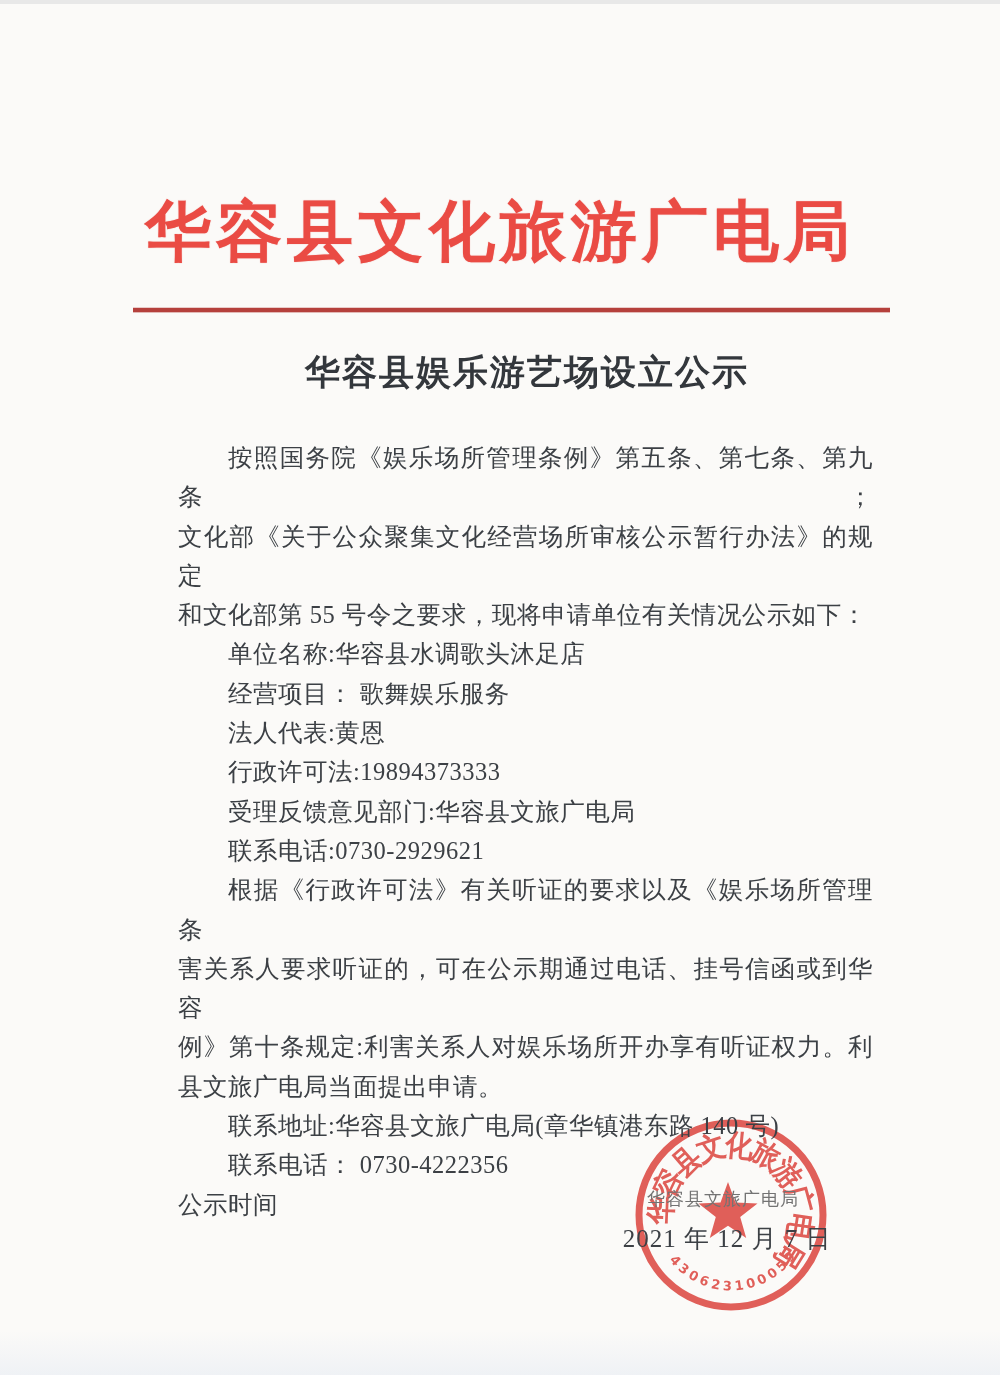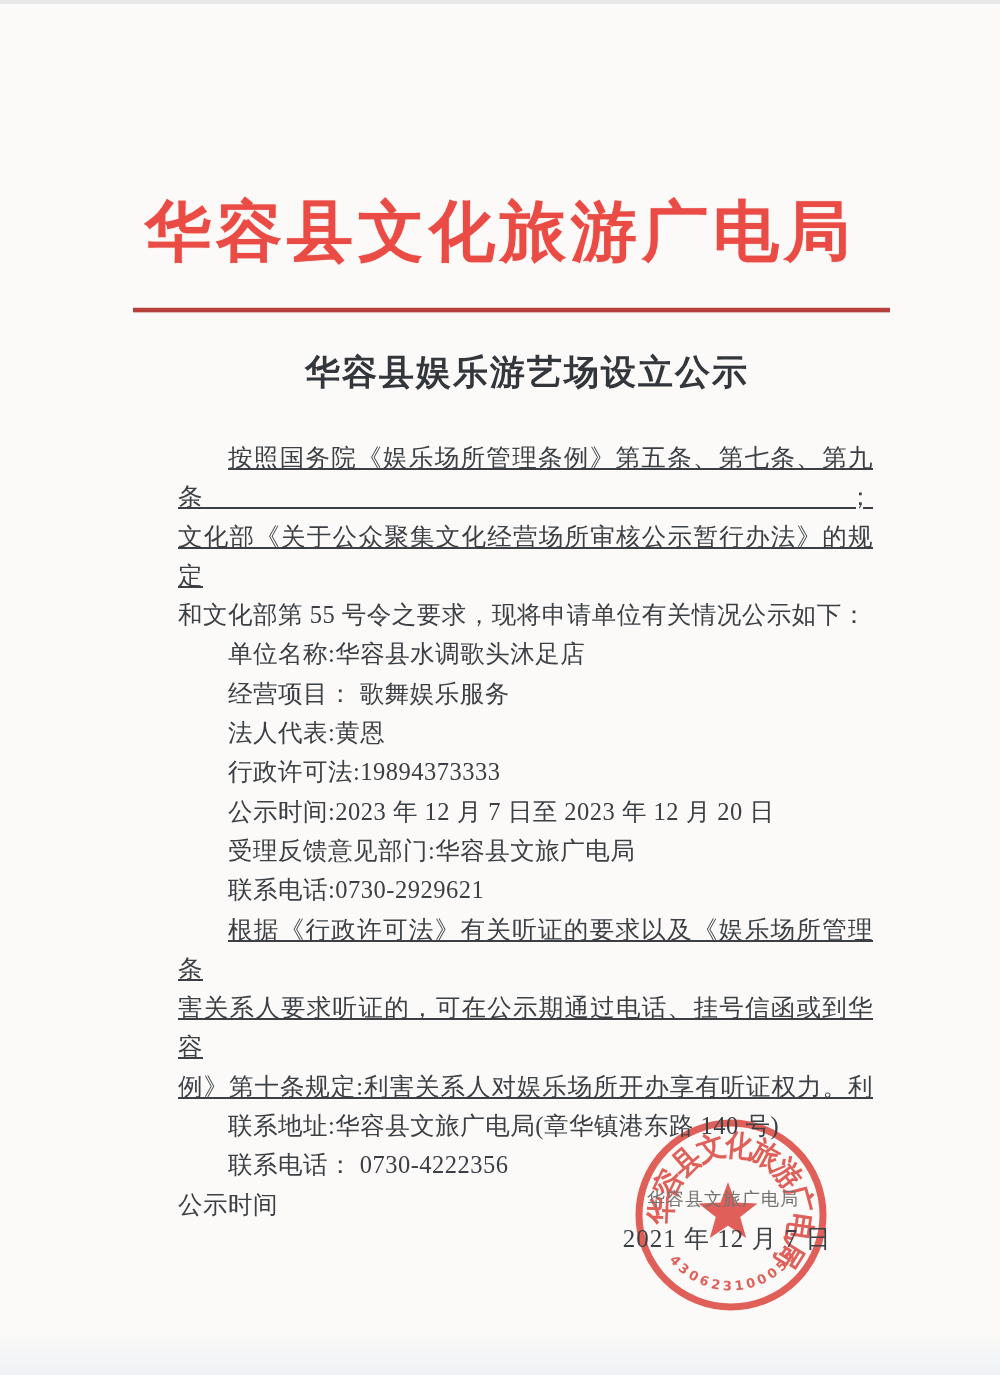--- a/index.html
+++ b/index.html
@@ -48,21 +48,20 @@
   .bline{
     line-height:39.3px;
     white-space:nowrap;
     letter-spacing:0.5px;
   }
   .bline.flush{
     white-space:normal;
     text-align:justify;
     text-align-last:justify;
     text-justify:inter-character;
-    text-decoration:underline;
   }
   .bline.indent{ text-indent:50px; }
   .signature-issuer{
     position:absolute;top:1181px;left:723px;transform:translateX(-50%);
     font-size:18px;line-height:28px;white-space:nowrap;
     letter-spacing:1px;color:#737373;z-index:3;
   }
   .signature-date{
     position:absolute;top:1221px;left:727px;transform:translateX(-50%);
     font-size:25px;line-height:28px;white-space:nowrap;
@@ -92,26 +91,26 @@
   <div class="doc-title">华容县娱乐游艺场设立公示</div>
 
   <div class="body-text">
       <div class="bline indent flush">按照国务院《娱乐场所管理条例》第五条、第七条、第九条；</div>
       <div class="bline flush">文化部《关于公众聚集文化经营场所审核公示暂行办法》的规定</div>
       <div class="bline">和文化部第 55 号令之要求，现将申请单位有关情况公示如下：</div>
       <div class="bline indent">单位名称:华容县水调歌头沐足店</div>
       <div class="bline indent">经营项目： 歌舞娱乐服务</div>
       <div class="bline indent">法人代表:黄恩</div>
       <div class="bline indent">行政许可法:19894373333</div>
-      <div class="bline indent">公示时间:2023 年 12 月 7 日至 2023 年 12 月 20 日</div>
       <div class="bline indent">受理反馈意见部门:华容县文旅广电局</div>
       <div class="bline indent">联系电话:0730-2929621</div>
       <div class="bline indent flush">根据《行政许可法》有关听证的要求以及《娱乐场所管理条</div>
       <div class="bline flush">害关系人要求听证的，可在公示期通过电话、挂号信函或到华容</div>
       <div class="bline flush">例》第十条规定:利害关系人对娱乐场所开办享有听证权力。利</div>
+      <div class="bline">县文旅广电局当面提出申请。</div>
       <div class="bline indent">联系地址:华容县文旅广电局(章华镇港东路 140 号)</div>
       <div class="bline indent">联系电话： 0730-4222356</div>
       <div class="bline">公示时间</div>
     </div>
 
   <svg class="seal" viewBox="0 0 220 220" xmlns="http://www.w3.org/2000/svg">
     <defs>
       <path id="ring-name-path" d="M 51 122 A 60 60 0 1 1 150 155" fill="none"></path>
       <path id="ring-code-path" d="M 46 152 A 78 78 0 0 0 174 152" fill="none"></path>
     </defs>

